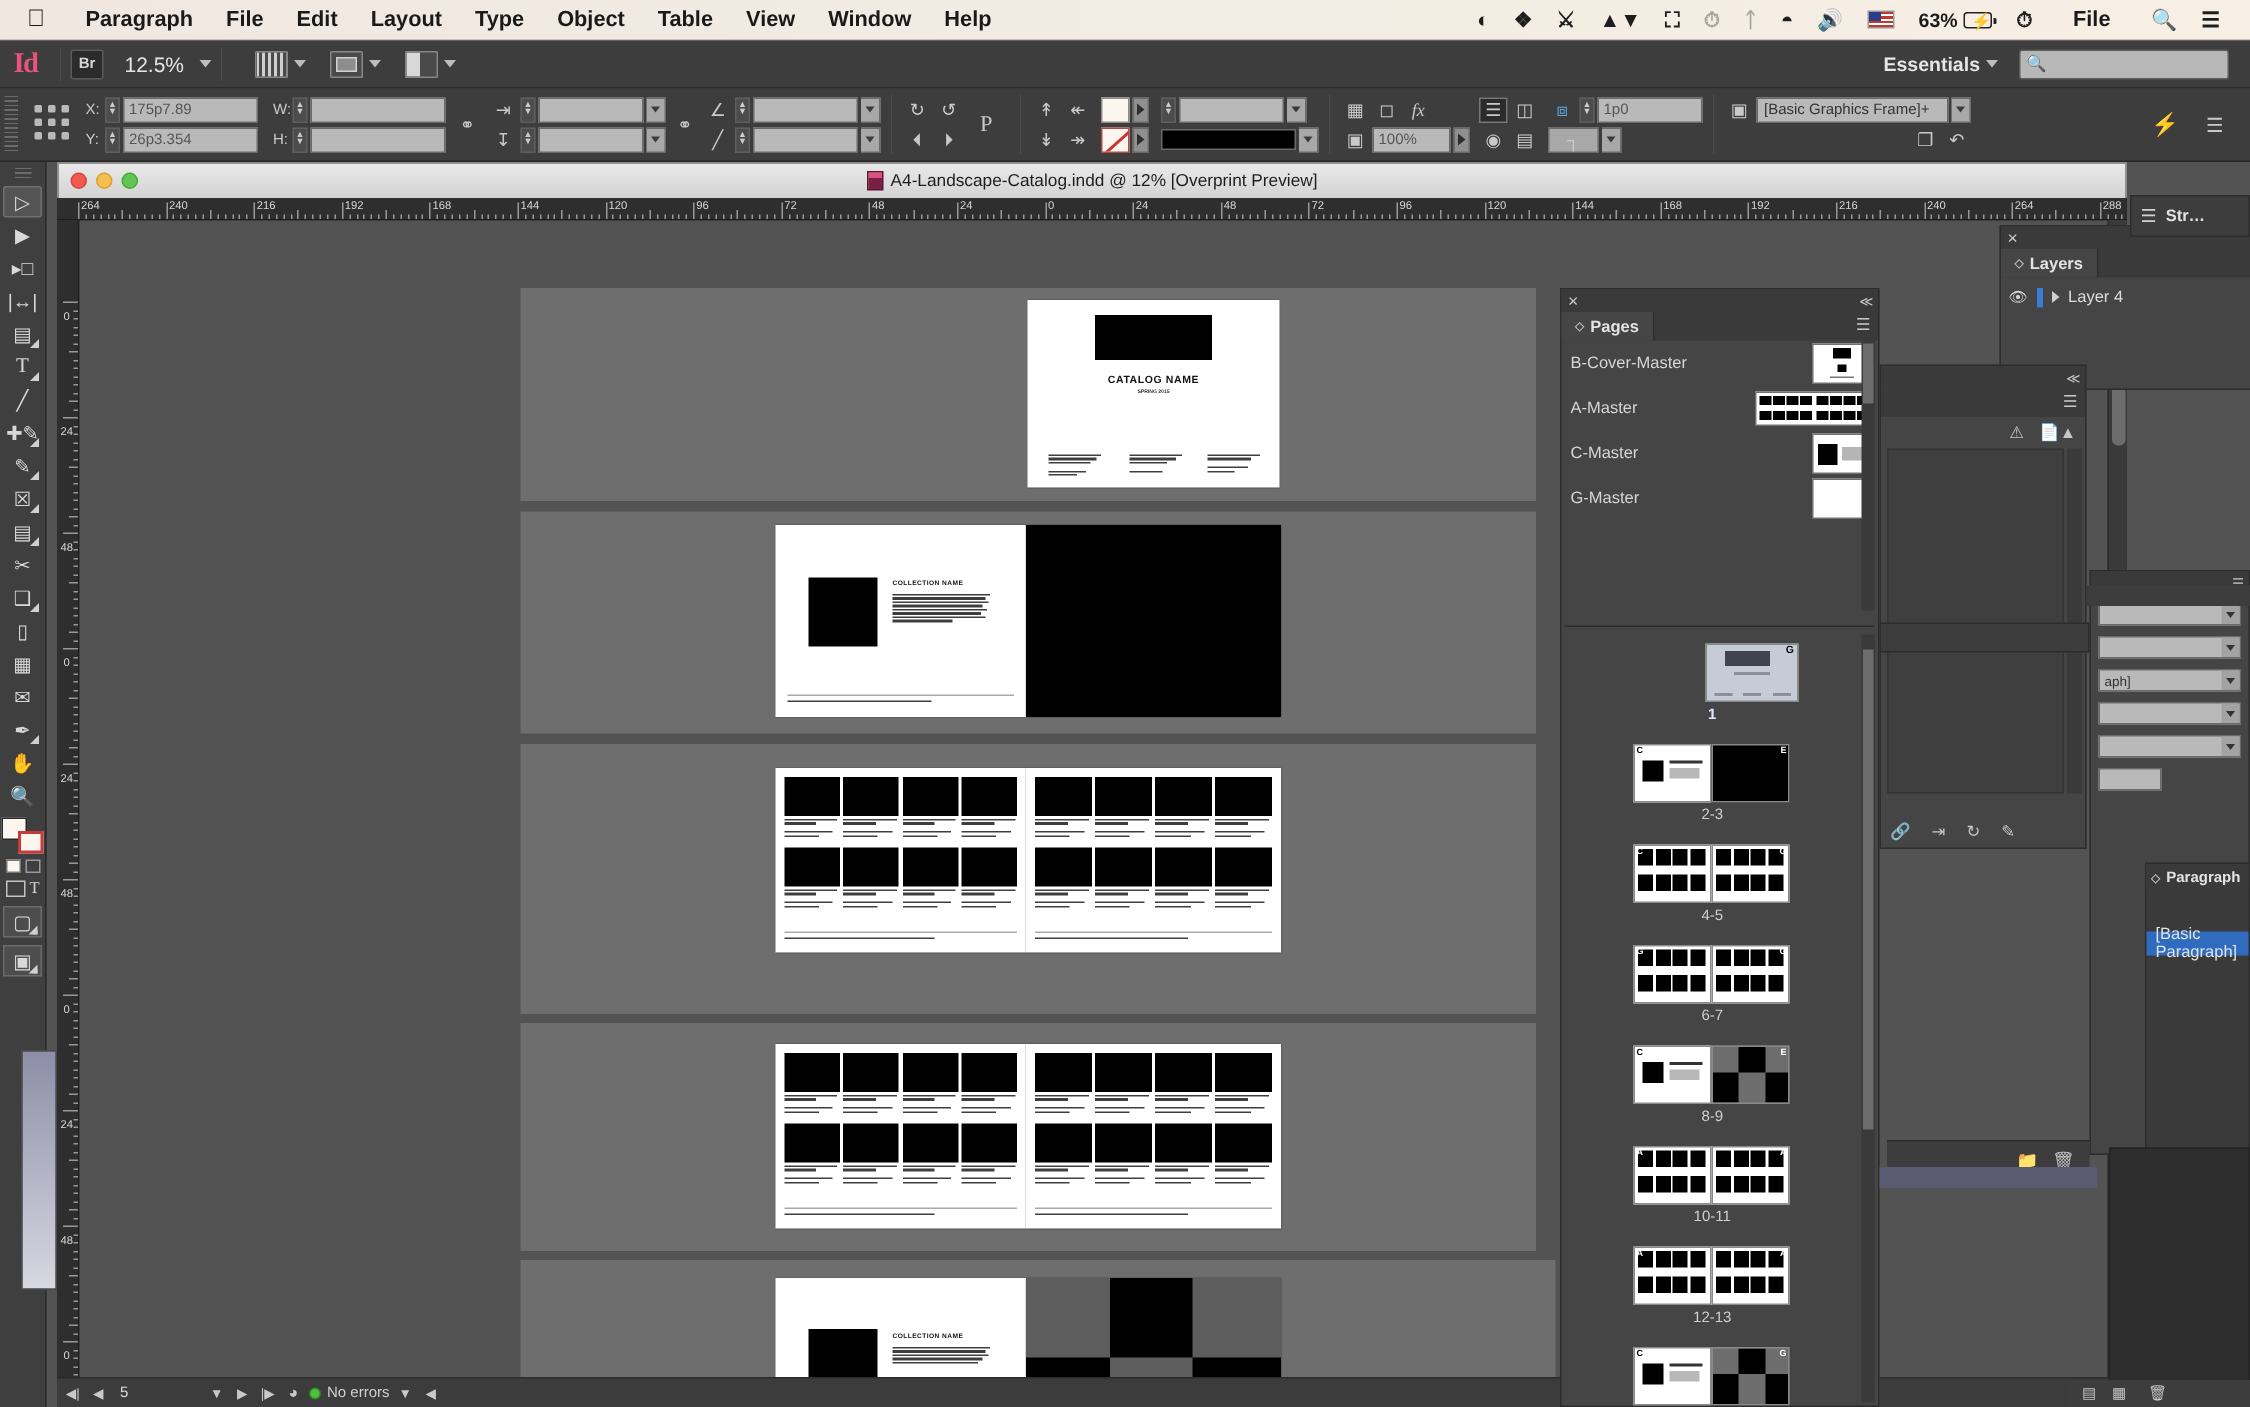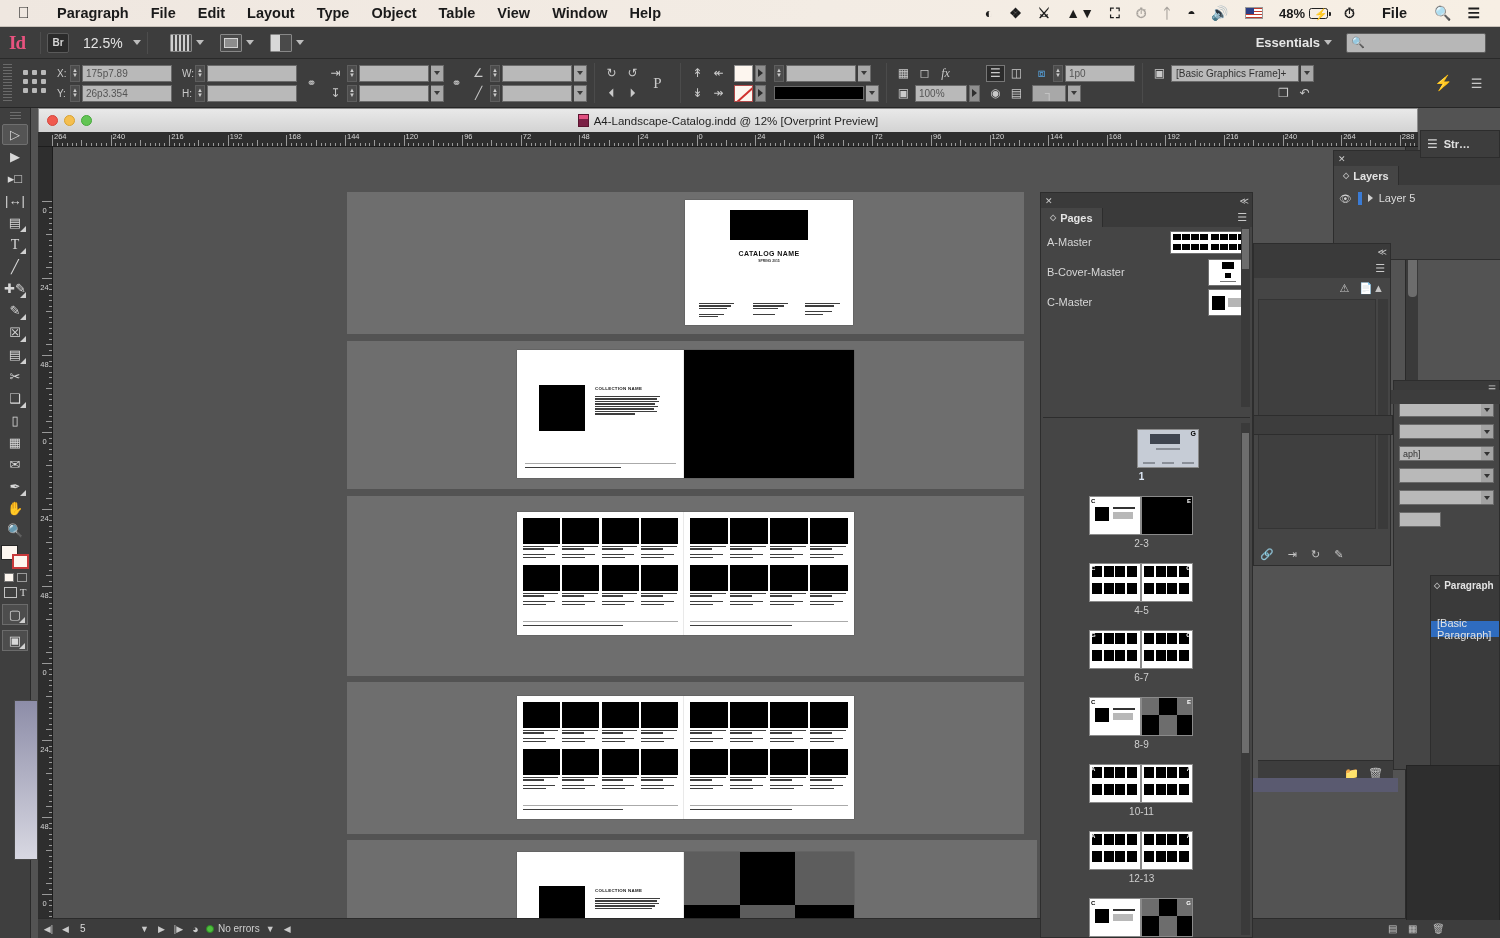--- a/index.html
+++ b/index.html
@@ -211,21 +211,21 @@
       <span class="mi-icon">❖</span>
       <span class="mi-icon">⚔</span>
       <span class="mi-icon">▲▼</span>
       <span class="mi-icon">⛶</span>
       <span class="mi-icon mi-dim">⏱</span>
       <span class="mi-icon mi-dim">ᛏ</span>
       <span class="mi-icon">◓</span>
       <span class="mi-icon">🔊</span>
       <span class="flagicon"></span>
       <span class="batt">
-        <span>48%</span>
+        <span>63%</span>
         <span class="shell">
             <span class="bolt">⚡</span>
           </span>
       </span>
       <span class="mi-icon">⏱</span>
       <span class="mitem">File</span>
       <span class="mi-icon">🔍</span>
       <span class="mi-icon">☰</span>
     </div>
   </div>
@@ -1330,20 +1330,28 @@
     <div class="tabrow">
       <span class="ptab">
         <span class="dia">◇</span>
         <span>Pages</span>
       </span>
       <span class="pmenu">☰</span>
     </div>
 
     <div id="mastersList" style="height:190px;overflow:hidden;position:relative;">
         <div class="masterrow">
+          <span>B-Cover-Master</span>
+          <span class="masterthumb" style="position: relative; width: 38px; height: 27px;">
+            <i style="position: absolute; left: 13px; top: 2px; width: 12px; height: 7px; background: rgb(0, 0, 0); display: block;"></i>
+            <i style="position: absolute; left: 16px; top: 13px; width: 6px; height: 5px; background: rgb(0, 0, 0); display: block;"></i>
+            <i style="position: absolute; left: 11px; top: 21px; width: 16px; height: 1.5px; background: rgb(119, 119, 119); display: block;"></i>
+          </span>
+        </div>
+        <div class="masterrow">
           <span>A-Master</span>
           <span class="masterthumb" style="position: relative; width: 76px; height: 23px; background: rgb(255, 255, 255);">
             <i style="position: absolute; left: 2px; top: 2px; width: 7.5px; height: 6px; background: rgb(0, 0, 0); display: block;"></i>
             <i style="position: absolute; left: 11px; top: 2px; width: 7.5px; height: 6px; background: rgb(0, 0, 0); display: block;"></i>
             <i style="position: absolute; left: 20px; top: 2px; width: 7.5px; height: 6px; background: rgb(0, 0, 0); display: block;"></i>
             <i style="position: absolute; left: 29px; top: 2px; width: 7.5px; height: 6px; background: rgb(0, 0, 0); display: block;"></i>
             <i style="position: absolute; left: 2px; top: 12px; width: 7.5px; height: 6px; background: rgb(0, 0, 0); display: block;"></i>
             <i style="position: absolute; left: 11px; top: 12px; width: 7.5px; height: 6px; background: rgb(0, 0, 0); display: block;"></i>
             <i style="position: absolute; left: 20px; top: 12px; width: 7.5px; height: 6px; background: rgb(0, 0, 0); display: block;"></i>
             <i style="position: absolute; left: 29px; top: 12px; width: 7.5px; height: 6px; background: rgb(0, 0, 0); display: block;"></i>
@@ -1351,33 +1359,29 @@
             <i style="position: absolute; left: 49px; top: 2px; width: 7.5px; height: 6px; background: rgb(0, 0, 0); display: block;"></i>
             <i style="position: absolute; left: 58px; top: 2px; width: 7.5px; height: 6px; background: rgb(0, 0, 0); display: block;"></i>
             <i style="position: absolute; left: 67px; top: 2px; width: 7.5px; height: 6px; background: rgb(0, 0, 0); display: block;"></i>
             <i style="position: absolute; left: 40px; top: 12px; width: 7.5px; height: 6px; background: rgb(0, 0, 0); display: block;"></i>
             <i style="position: absolute; left: 49px; top: 12px; width: 7.5px; height: 6px; background: rgb(0, 0, 0); display: block;"></i>
             <i style="position: absolute; left: 58px; top: 12px; width: 7.5px; height: 6px; background: rgb(0, 0, 0); display: block;"></i>
             <i style="position: absolute; left: 67px; top: 12px; width: 7.5px; height: 6px; background: rgb(0, 0, 0); display: block;"></i>
           </span>
         </div>
         <div class="masterrow">
-          <span>B-Cover-Master</span>
-          <span class="masterthumb" style="position: relative; width: 38px; height: 27px;">
-            <i style="position: absolute; left: 13px; top: 2px; width: 12px; height: 7px; background: rgb(0, 0, 0); display: block;"></i>
-            <i style="position: absolute; left: 16px; top: 13px; width: 6px; height: 5px; background: rgb(0, 0, 0); display: block;"></i>
-            <i style="position: absolute; left: 11px; top: 21px; width: 16px; height: 1.5px; background: rgb(119, 119, 119); display: block;"></i>
-          </span>
-        </div>
-        <div class="masterrow">
           <span>C-Master</span>
           <span class="masterthumb" style="position: relative; width: 38px; height: 27px;">
             <i style="position: absolute; left: 3px; top: 6px; width: 13px; height: 14px; background: rgb(0, 0, 0); display: block;"></i>
             <i style="position: absolute; left: 19px; top: 8px; width: 15px; height: 9px; background: rgb(181, 181, 181); display: block;"></i>
           </span>
+        </div>
+        <div class="masterrow">
+          <span>G-Master</span>
+          <span class="masterthumb" style="position: relative; width: 38px; height: 27px;"></span>
         </div>
       </div>
     <div style="height:1px;background:#2d2d2d;margin:0 2px;"></div>
     <div id="pagesList" style="position:absolute;left:0;right:0;top:228px;bottom:0;overflow:hidden;">
         <div style="position: absolute; left: 96px; top: 8px; width: 62px; height: 39px;">
           <div style="position: absolute; left: 0px; top: 0px; width: 62px; height: 39px; background: rgb(198, 204, 214); border: 1px solid rgb(138, 138, 138); overflow: hidden;">
             <i style="position: absolute; left: 12px; top: 4px; width: 30px; height: 10px; background: rgb(63, 69, 80); display: block;"></i>
             <i style="position: absolute; left: 18px; top: 18px; width: 24px; height: 1.5px; background: rgb(138, 143, 152); display: block;"></i>
             <i style="position: absolute; left: 5px; top: 32px; width: 12px; height: 1.5px; background: rgb(138, 143, 152); display: block;"></i>
             <i style="position: absolute; left: 24px; top: 32px; width: 12px; height: 1.5px; background: rgb(138, 143, 152); display: block;"></i>
@@ -1544,21 +1548,21 @@
     <div class="tabrow">
       <span class="ptab">
         <span class="dia">◇</span>
         <span>Layers</span>
       </span>
     </div>
     <div class="layerrow" style="margin-top:3px;">
       <span class="eye">👁</span>
       <span class="layercolor"></span>
       <span class="ltri"></span>
-      <span>Layer 5</span>
+      <span>Layer 4</span>
     </div>
   </div>
 
   <div class="panel" style="left:1253px;top:243px;width:138px;height:323px;">
     <div class="panel-head">
       <span></span>
       <span class="panel-collapse">≪</span>
     </div>
     <div class="tabrow">
       <span class="pmenu">☰</span>

